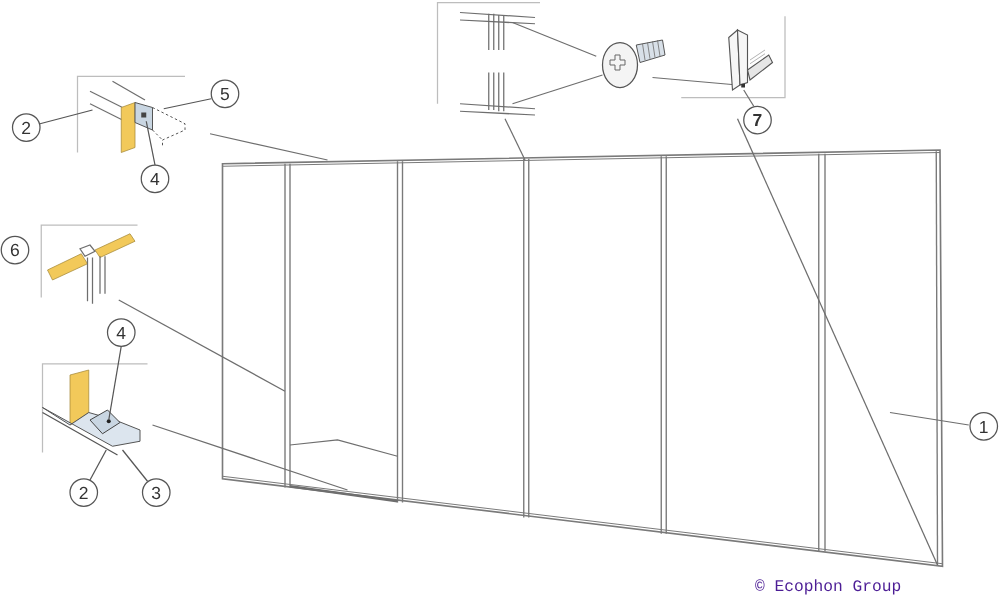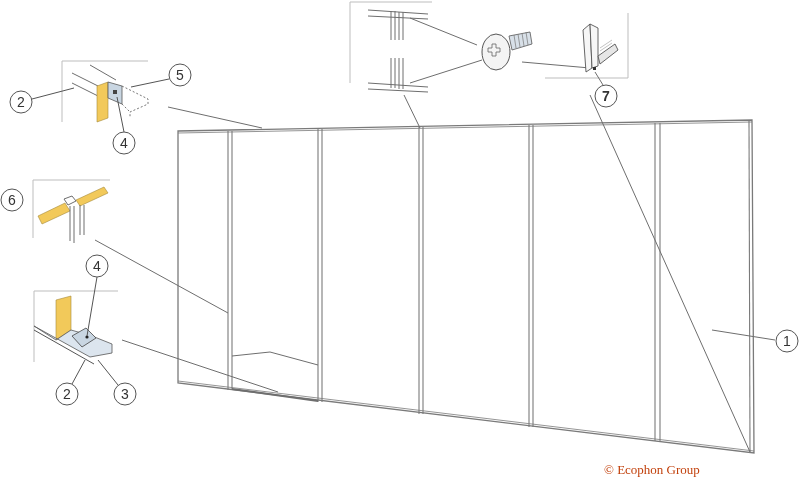--- a/index.html
+++ b/index.html
@@ -1,22 +1,22 @@
 <!DOCTYPE html>
 <html><head>
 <meta charset="utf-8">
 <style>
   html, body { margin: 0; padding: 0; background: #ffffff; }
   body { width: 800px; height: 483px; position: relative; overflow: hidden;
          font-family: "Liberation Sans", sans-serif; }
   #diagram { position: absolute; left: 0; top: 0; width: 800px; height: 483px; }
   .callout-label { font-family: "Liberation Sans", sans-serif; font-size: 14px; fill: #333; }
   .callout-label.bold { font-weight: bold; }
-  .copyright { position: absolute; left: 604px; top: 462px; font-size: 13px; color: #c2410c;
-               font-family: Liberation Serif, serif; }
+  .copyright { position: absolute; left: 604px; top: 462px; font-size: 13px; color: #4c1d95;
+               font-family: Liberation Mono, monospace; }
 </style>
 </head>
 <body>
 
 <svg id="diagram" viewBox="0 0 800 483" xmlns="http://www.w3.org/2000/svg">
 
   <g fill="none" stroke="#7a7a7a" stroke-width="1.3">
 
     <polygon points="178,131 752,120 754,453 178,383" fill="#ffffff"></polygon>
 

